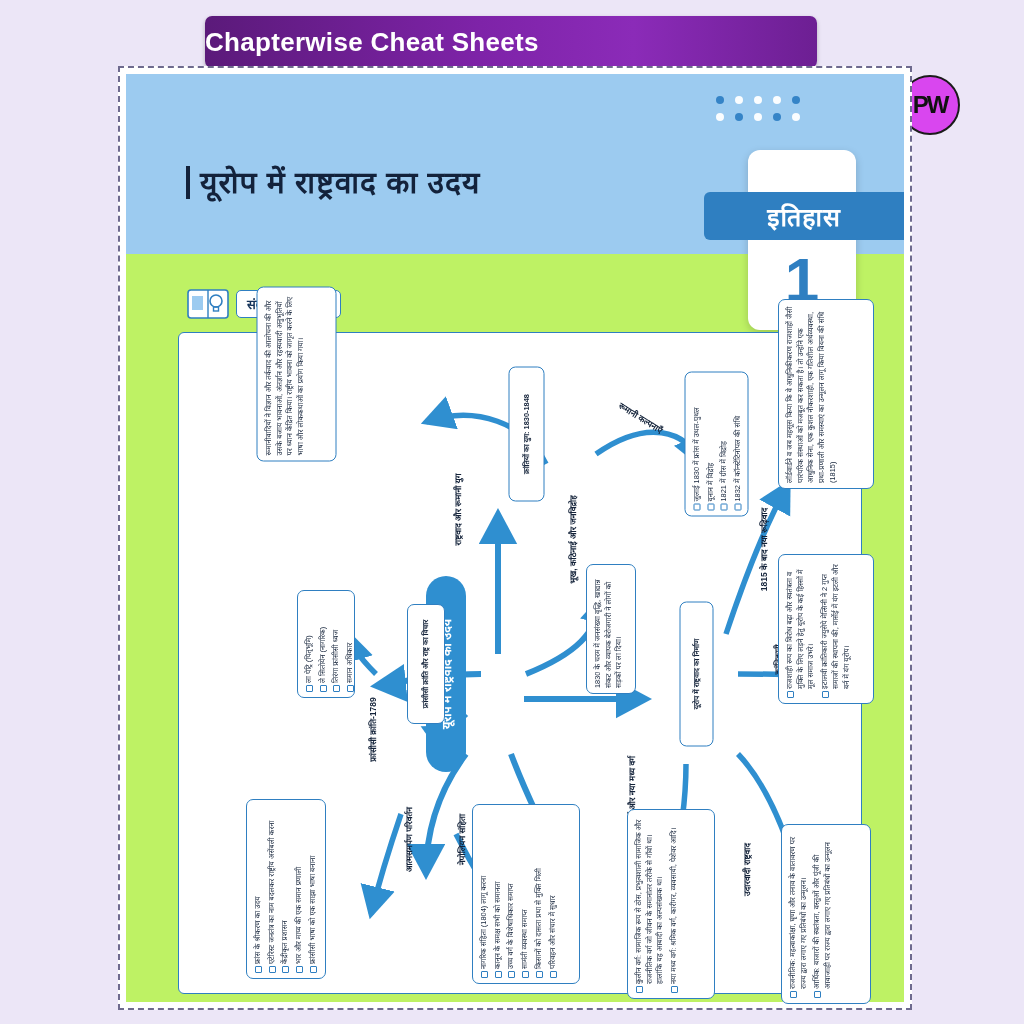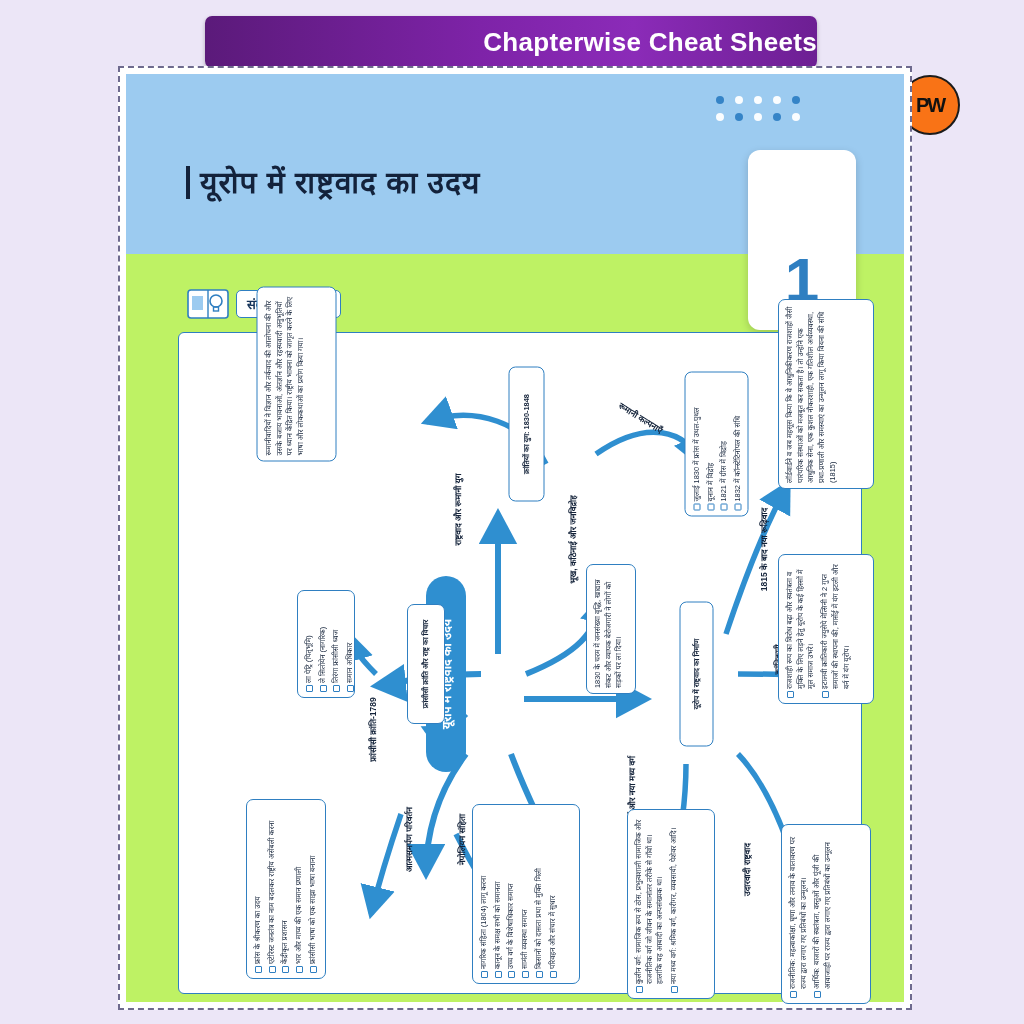--- a/index.html
+++ b/index.html
@@ -9,21 +9,21 @@
     font-family:"Liberation Sans", sans-serif;
     overflow:hidden;
     position:relative;
   }
   
   .banner{
     position:absolute;left:205px;top:16px;width:612px;height:52px;
     background:linear-gradient(90deg,#5b1a7a 0%,#7e23a8 45%,#8b2bb8 70%,#6d1f93 100%);
     border-radius:7px;
     box-shadow:0 2px 4px rgba(0,0,0,.25);
-    display:flex;align-items:center;justify-content:flex-end;
+    display:flex;align-items:center;justify-content:flex-start;
   }
   .banner span{
     color:#ffffff;font-size:26px;font-weight:bold;letter-spacing:.3px;
   }
   
   .sheet{
     position:absolute;left:118px;top:66px;width:790px;height:940px;
     background:#ffffff;
     border:2px dashed #6e6a8e;
     box-shadow:0 0 0 0 transparent;
@@ -61,21 +61,21 @@
   }
   .chap-num{
     position:absolute;right:72px;top:170px;width:60px;
     text-align:center;color:#2f7fc1;font-size:62px;font-weight:bold;
   }
   
   .pw-logo{
     position:absolute;left:900px;top:75px;width:56px;height:56px;
     border:2px solid #1b1b1b;border-radius:50%;
     display:flex;align-items:center;justify-content:center;
-    background:#f97316;font-weight:bold;font-size:20px;color:#111;
+    background:#d946ef;font-weight:bold;font-size:24px;color:#111;
     letter-spacing:-2px;
   }
   
   .cm-label{
     position:absolute;left:60px;top:210px;
     display:flex;align-items:center;gap:6px;
   }
   .cm-icon{width:44px;height:40px;}
   .cm-pill{
     border:1.6px solid #2f7fc1;border-radius:5px;
@@ -144,20 +144,23 @@
             <div class="dot b"></div>
             <div class="dot"></div>
             <div class="dot b"></div>
             <div class="dot"></div>
         </div>
       </div>
       <div class="hdr-title">यूरोप में राष्ट्रवाद का उदय</div>
     </div>
 
     <div class="chap-card"></div>
+    <div class="subject-tab">
+      <span>इतिहास</span>
+    </div>
     <div class="chap-num">1</div>
 
     <div class="cm-label">
       <span class="cm-icon">
         <svg viewBox="0 0 44 40" width="44" height="40">
           <rect x="2" y="6" width="40" height="28" rx="3" fill="#fff" stroke="#2f7fc1" stroke-width="1.6"></rect>
           <line x1="22" y1="6" x2="22" y2="34" stroke="#2f7fc1" stroke-width="1.4"></line>
           <rect x="6" y="12" width="11" height="14" fill="#9ccbf0"></rect>
           <circle cx="30" cy="17" r="6" fill="none" stroke="#2f7fc1" stroke-width="1.6"></circle>
           <rect x="27.5" y="23" width="5" height="4" fill="none" stroke="#2f7fc1" stroke-width="1.4"></rect>

